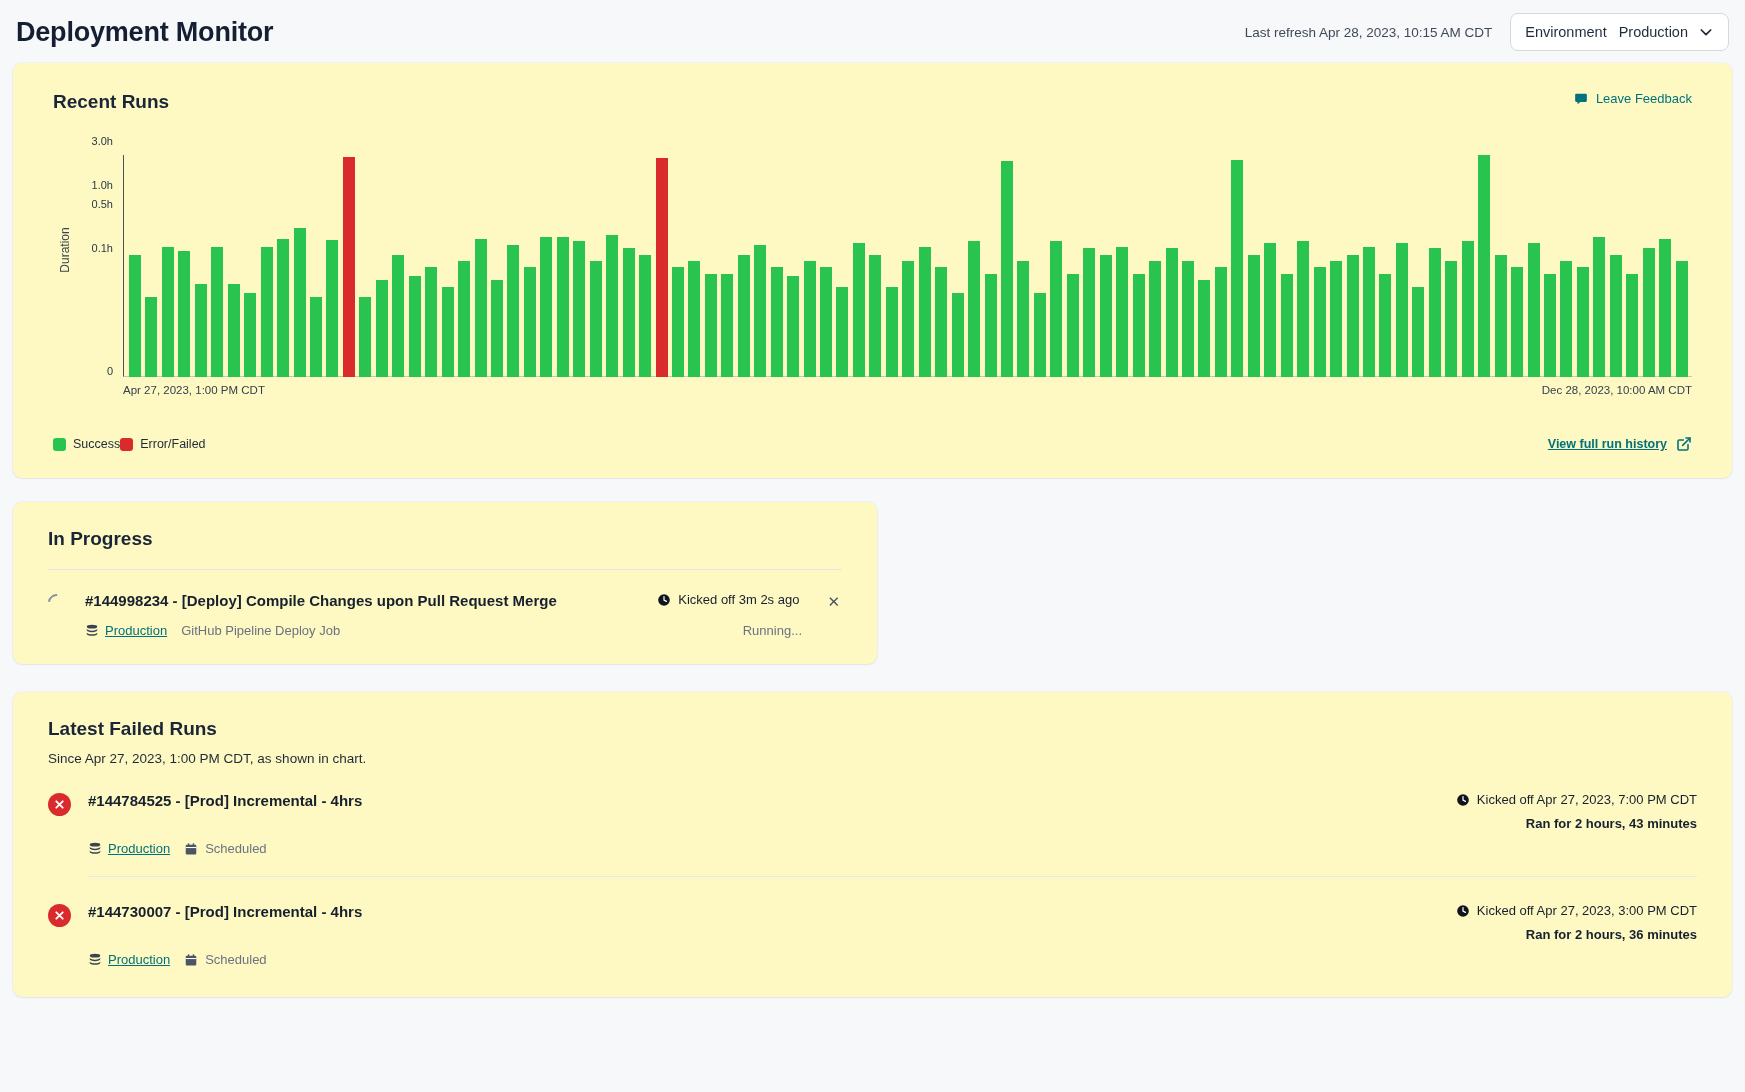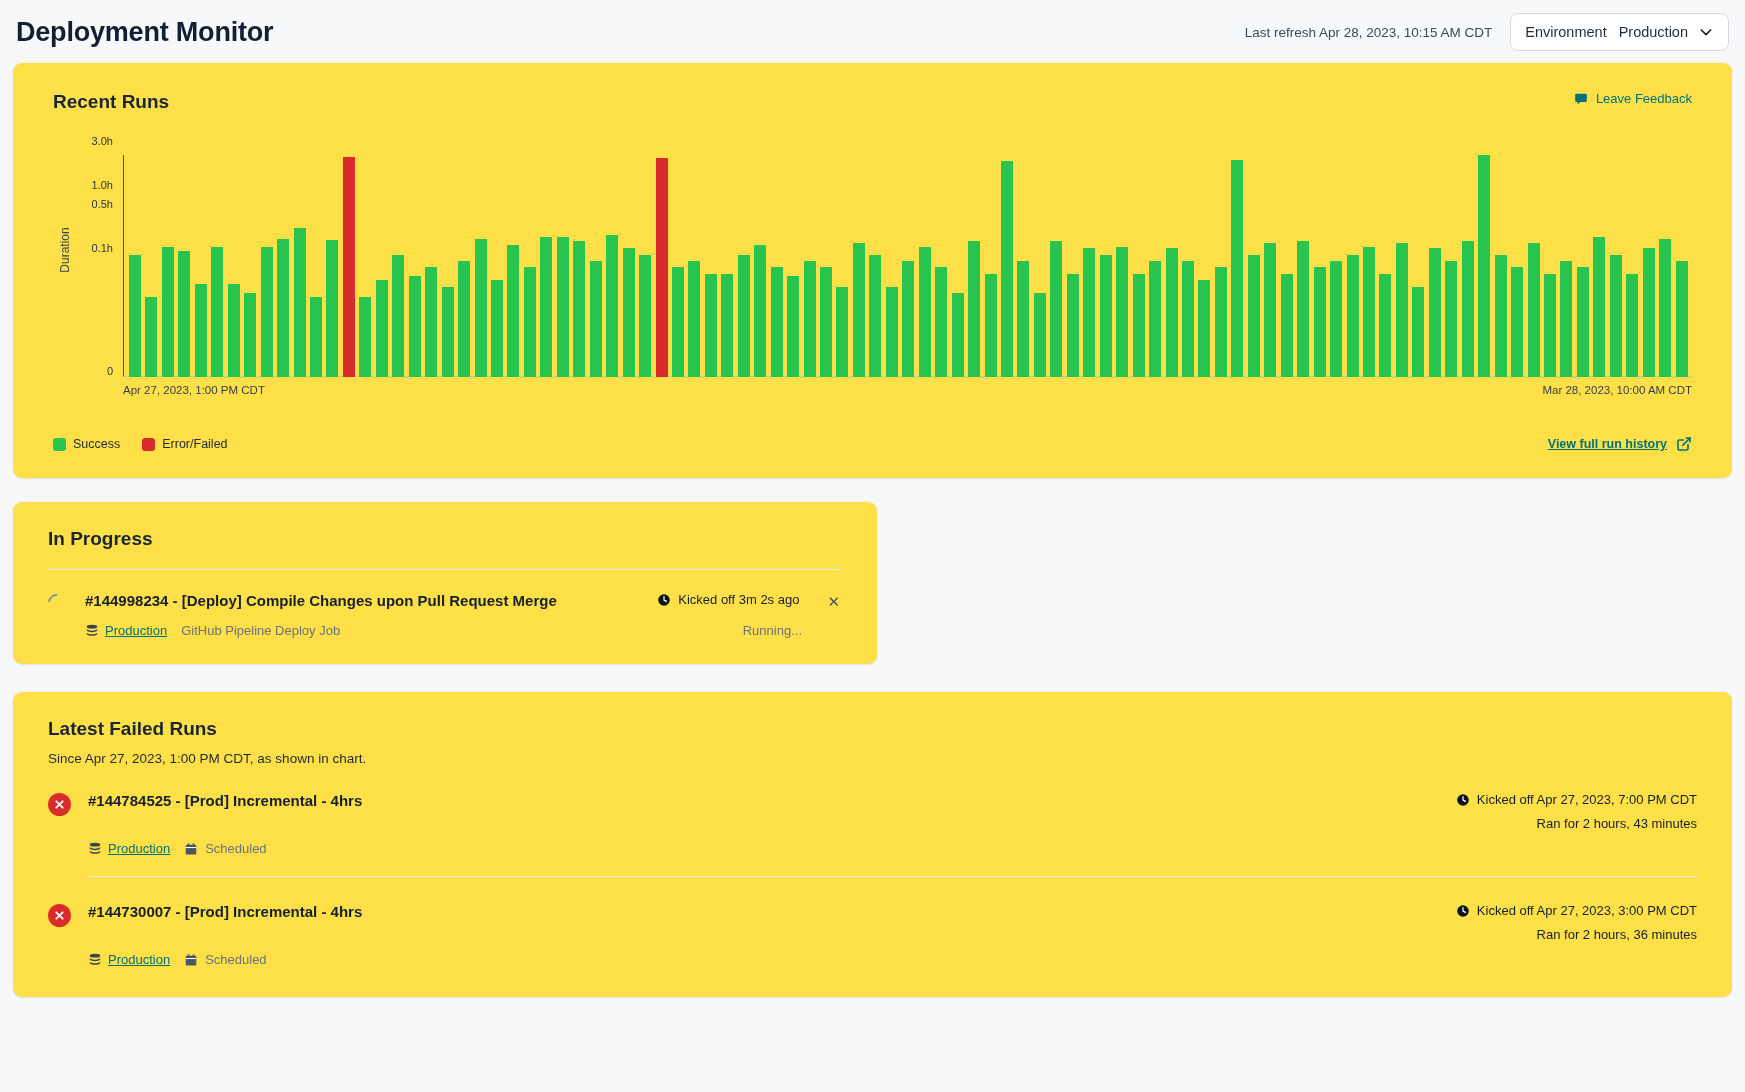--- a/index.html
+++ b/index.html
@@ -8,21 +8,21 @@
   
   .page-header { display:flex; justify-content:space-between; align-items:center; padding:13px 16px 8px 16px; }
   .page-title { font-size:27px; font-weight:700; color:#141f33; letter-spacing:-0.2px; }
   .header-right { display:flex; align-items:center; gap:18px; }
   .last-refresh { font-size:13.5px; color:#3f4a59; }
   .env-dropdown { display:flex; align-items:center; gap:10px; background:#fff; border:1px solid #d5d9df; border-radius:8px; padding:10px 14px; font-size:14.5px; color:#1f2d3d; cursor:pointer; }
   .env-dropdown .env-value { margin-left:2px; }
   .chev { width:16px; height:16px; }
 
   
-  .card { background:#fde047; border-radius:9px; box-shadow:0 1px 2px rgba(20,30,50,.06), 0 0 0 1px rgba(20,30,50,.03); }
+  .card { background:#fef9c3; border-radius:9px; box-shadow:0 1px 2px rgba(20,30,50,.06), 0 0 0 1px rgba(20,30,50,.03); }
   .card-lg { margin:4px 13px 0 13px; padding:28px 40px 26px 40px; }
   .card-title { font-size:19px; font-weight:700; color:#1a2637; }
 
   
   .recent-top { display:flex; justify-content:space-between; align-items:flex-start; }
   .feedback-link { display:flex; align-items:center; gap:8px; font-size:13px; color:#00727c; cursor:pointer; }
   .stats-row { display:flex; gap:78px; margin-top:24px; }
   .stat-label { font-size:12.5px; font-weight:700; color:#2c3a4d; }
   .stat-value { font-size:26px; font-weight:700; color:#141f33; margin-top:7px; }
 
@@ -31,21 +31,21 @@
   .chart-main { display:flex; align-items:flex-end; }
   .chart-ylabel-wrap { width:22px; position:relative; height:222px; }
   .chart-ylabel { position:absolute; left:-28px; top:50%; transform:rotate(-90deg) translateX(0); transform-origin:center; width:80px; text-align:center; font-size:12px; color:#3a4450; top:88px; }
   .chart-yticks { position:relative; width:48px; height:222px; }
   .ytick { position:absolute; right:10px; font-size:11px; color:#2b3644; }
   .chart-plot { flex:1; height:222px; border-left:1.5px solid #4a5260; border-bottom:1px solid #c3c7cc; position:relative; }
   .chart-bars { display:flex; align-items:flex-end; justify-content:space-between; height:222px; padding:0 3px 0 5px; }
   .bar { width:12px; }
   .chart-xlabels { display:flex; justify-content:space-between; margin-left:70px; margin-top:7px; font-size:11.5px; color:#333e4d; }
   .chart-footer { display:flex; justify-content:space-between; align-items:center; margin-top:40px; }
-  .legend { display:flex; align-items:center; gap:22px; }
+  .legend { display:flex; align-items:center; }
   .legend-item { display:flex; align-items:center; gap:7px; font-size:12.5px; color:#1f2937; }
   .swatch { width:13px; height:13px; border-radius:3px; }
   .history-link { display:flex; align-items:center; gap:9px; font-size:12.5px; font-weight:700; color:#00727c; cursor:pointer; }
   .history-link .link-text { text-decoration:underline; }
 
   
   .mid-row { display:flex; gap:26px; margin:24px 13px 0 13px; }
   .card-progress { width:864px; padding:26px 35px; }
   .card-queue { flex:1; padding:26px 38px; }
   .divider { border:none; border-top:1px solid #e5e7eb; margin-top:19px; }
@@ -66,21 +66,21 @@
   .queue-empty { font-size:14px; color:#1f2937; margin-top:26px; }
 
   
   .card-failed { margin:28px 13px 0 13px; padding:26px 35px 30px 35px; }
   .failed-subtitle { font-size:13.5px; color:#1f2937; margin-top:11px; }
   .failed-row { display:flex; align-items:flex-start; margin-top:26px; }
   .failed-badge { width:23px; height:23px; border-radius:50%; display:flex; align-items:center; justify-content:center; flex:none; margin-top:1px; }
   .failed-badge svg { width:11px; height:11px; }
   .failed-content { flex:1; margin-left:17px; }
   .failed-right { text-align:right; }
-  .ran-for { font-size:13px; color:#16202e; margin-top:9px; }
+  .ran-for { font-size:13px; color:#16202e; margin-top:9px;font-weight:bold; }
   .failed-divider { border:none; border-top:1px solid #e5e7eb; margin:20px 0 0 40px; }
   .icon-13 { width:14px; height:14px; }
   .icon-clock { width:14px; height:14px; }
 </style>
 </head>
 <body>
 
 <div class="page-header">
   <div class="page-title">Deployment Monitor</div>
   <div class="header-right">
@@ -214,21 +214,21 @@
             <div class="bar" title="0.095h" style="height: 122.5px; background: rgb(41, 196, 80);"></div>
             <div class="bar" title="0.08h" style="height: 103.2px; background: rgb(41, 196, 80);"></div>
             <div class="bar" title="0.1h" style="height: 129px; background: rgb(41, 196, 80);"></div>
             <div class="bar" title="0.14h" style="height: 138.2px; background: rgb(41, 196, 80);"></div>
             <div class="bar" title="0.09h" style="height: 116.1px; background: rgb(41, 196, 80);"></div>
           </div>
       </div>
     </div>
     <div class="chart-xlabels">
       <span>Apr 27, 2023, 1:00 PM CDT</span>
-      <span>Mar 28, 2023, 10:00 AM CDT</span>
+      <span>Dec 28, 2023, 10:00 AM CDT</span>
     </div>
   </div>
 
   <div class="chart-footer">
     <div class="legend">
       <div class="legend-item">
         <span class="swatch" style="background: rgb(41, 196, 80);"></span>
         <span>Success</span>
       </div>
       <div class="legend-item">

